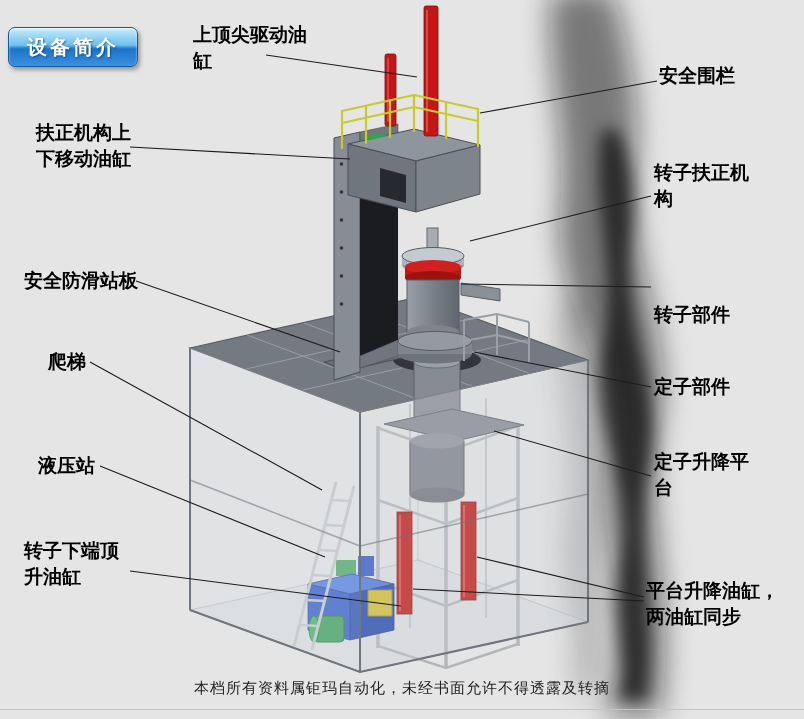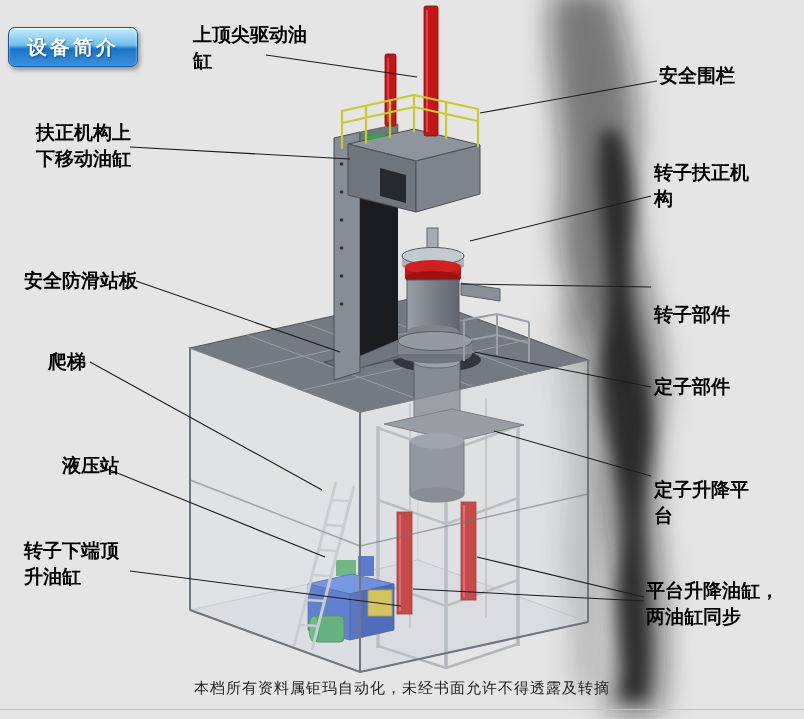--- a/index.html
+++ b/index.html
@@ -215,20 +215,20 @@
   <div class="badge">设备简介</div>
 
   <div class="label" style="left:193px;top:22px;width:118px;">上顶尖驱动油缸</div>
   <div class="label" style="left:659px;top:63px;width:90px;">安全围栏</div>
   <div class="label" style="left:36px;top:112px;width:100px;margin-top:8px;">扶正机构上下移动油缸</div>
   <div class="label" style="left:24px;top:268px;width:120px;">安全防滑站板</div>
   <div class="label" style="left:654px;top:160px;width:100px;">转子扶正机构</div>
   <div class="label" style="left:654px;top:274px;width:90px;margin-top:28px;">转子部件</div>
   <div class="label" style="left:48px;top:349px;width:60px;">爬梯</div>
   <div class="label" style="left:654px;top:374px;width:90px;">定子部件</div>
-  <div class="label" style="left:38px;top:453px;width:70px;margin-left:24px;">液压站</div>
-  <div class="label" style="left:654px;top:449px;width:100px;margin-top:28px;">定子升降平台</div>
+  <div class="label" style="left:38px;top:453px;width:70px;">液压站</div>
+  <div class="label" style="left:654px;top:449px;width:100px;">定子升降平台</div>
   <div class="label" style="left:24px;top:538px;width:100px;">转子下端顶升油缸</div>
   <div class="label" style="left:646px;top:578px;width:138px;">平台升降油缸，两油缸同步</div>
 
   <div class="footer">本档所有资料属钜玛自动化，未经书面允许不得透露及转摘</div>
   <div class="bottom-line"></div>
 </div>
 
 </body></html>

